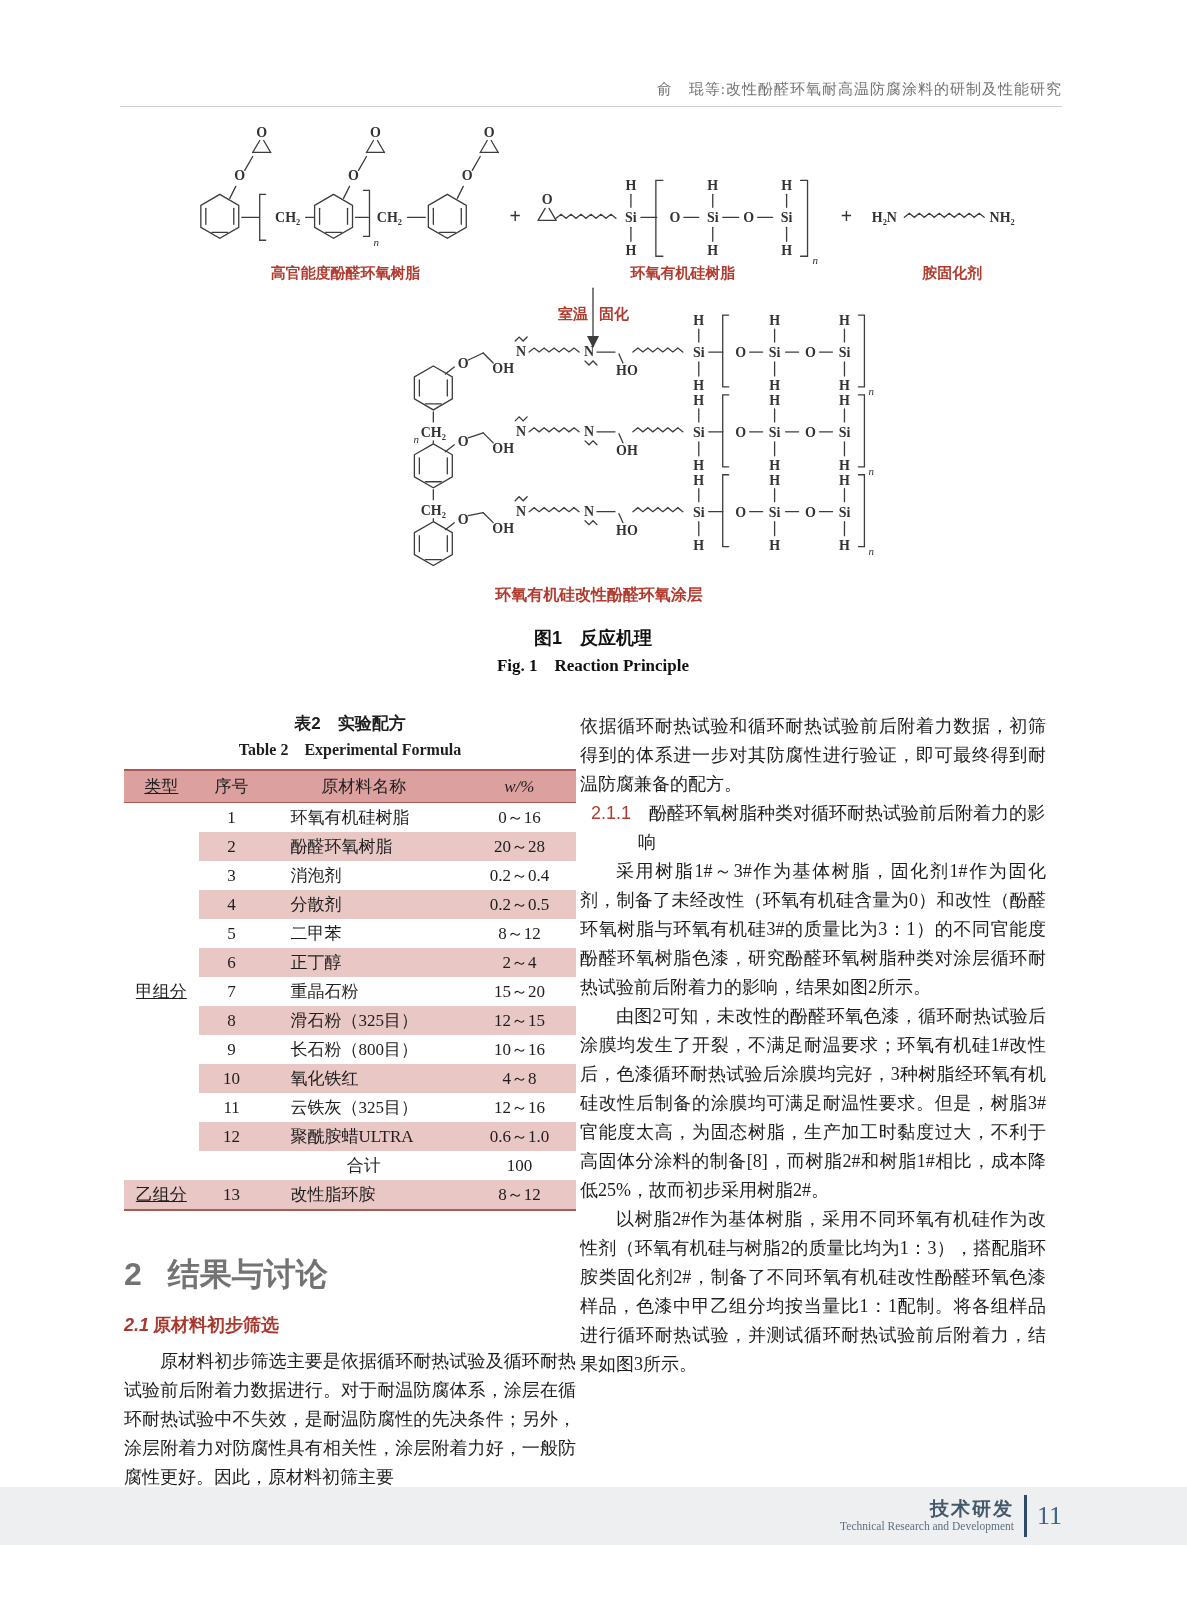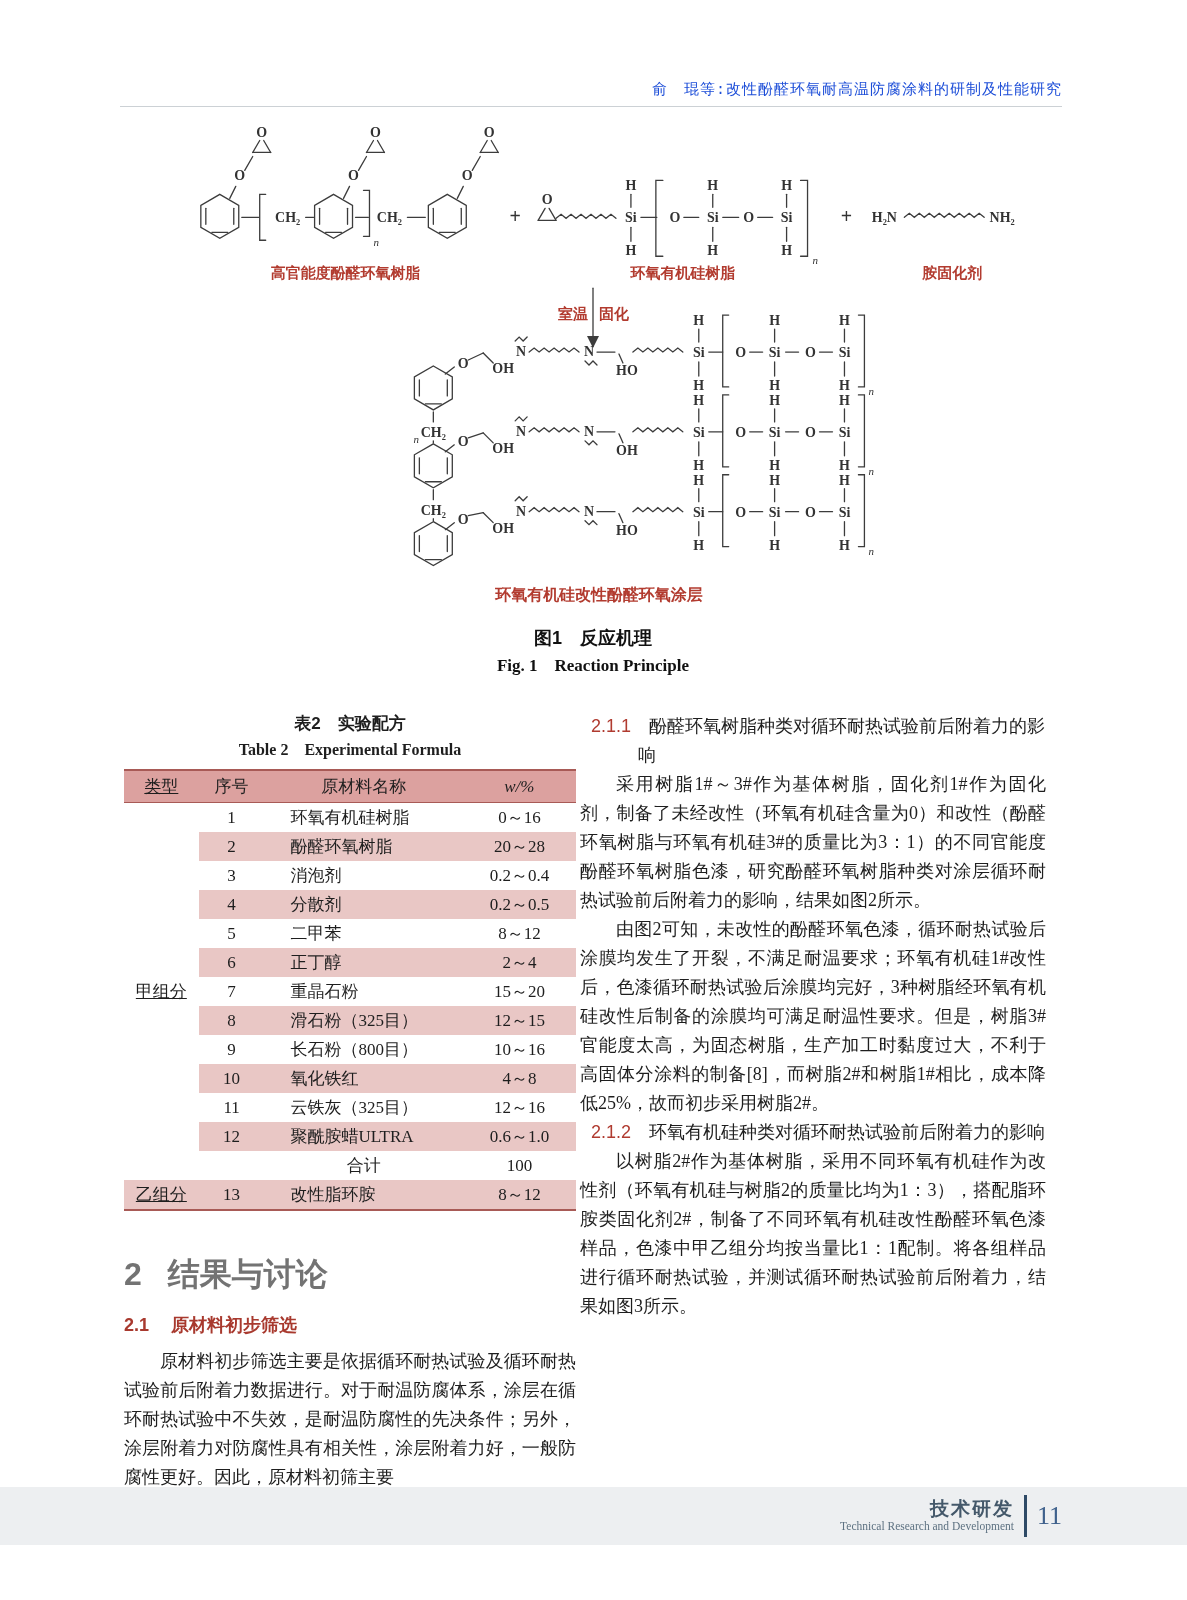--- a/index.html
+++ b/index.html
@@ -1,21 +1,21 @@
 <!DOCTYPE html>
 <html><head>
 <meta charset="utf-8">
 <style>
   html,body{margin:0;padding:0;}
   body{background:#ffffff;}
   .page{position:relative;width:1187px;height:1600px;background:#ffffff;overflow:hidden;
         font-family:"Liberation Serif","DejaVu Serif",serif;color:#1e1e1e;}
   
   .running-head{position:absolute;top:80px;left:124px;width:938px;text-align:right;
-        font-family:Liberation Mono, monospace;font-size:15px;color:#1d4ed8;letter-spacing:1px;}
+        font-family:Liberation Serif, serif;font-size:15px;color:#737373;letter-spacing:1px;}
   .head-rule{position:absolute;top:106px;left:120px;width:942px;height:1px;background:#ccd1d5;}
   
   .figure-wrap{position:absolute;top:116px;left:124px;width:938px;}
   .figure-wrap svg{display:block;}
   .fig-caption-zh{margin-top:10px;text-align:center;font-family:"Liberation Sans","DejaVu Sans",sans-serif;
         font-weight:bold;font-size:18px;color:#111;}
   .fig-caption-en{margin-top:4px;text-align:center;font-family:"Liberation Serif","DejaVu Serif",serif;
         font-weight:bold;font-size:17px;color:#111;}
   svg .bond{stroke:#3c3c3c;stroke-width:1.3;fill:none;stroke-linecap:round;}
   svg .atom{font-family:"Liberation Serif","DejaVu Serif",serif;font-weight:bold;font-size:14px;fill:#333;}
@@ -39,21 +39,21 @@
   table.formula .c-no{width:68px;text-align:center;}
   table.formula .c-name{width:186px;text-align:left;padding-left:26px;}
   table.formula .c-w{width:120px;text-align:center;}
   table.formula th.c-w{font-style:italic;font-family:"Liberation Serif","DejaVu Serif",serif;}
   table.formula .pk{background:#e9c7c5;}
   .sec2-head{margin-top:42px;font-family:"Liberation Sans","DejaVu Sans",sans-serif;
         font-weight:bold;font-size:32px;color:#737373;}
   .sec2-head .num{margin-right:26px;}
   .sec21-head{margin-top:16px;font-family:"Liberation Sans","DejaVu Sans",sans-serif;
         font-weight:bold;font-size:18px;color:#a8392e;}
-  .sec21-head .num{margin-right:22px;}
+  .sec21-head .num{margin-right:4px;font-style:italic;}
   .para{font-size:18px;line-height:29px;text-align:justify;text-indent:2em;margin:0;}
   .para.first{margin-top:10px;}
   .para.nospace{margin-top:0;}
   .subhead{font-size:18px;line-height:29px;padding-left:58px;text-indent:-58px;margin:0;}
   .subhead .num{color:#b03b30;display:inline-block;width:58px;text-indent:0;
         font-family:"Liberation Sans","DejaVu Sans",sans-serif;margin-left:11px;}
   
   .footer-band{position:absolute;top:1487px;left:0;width:1187px;height:58px;background:#edeff1;}
   .footer-inner{position:absolute;top:0;right:125px;height:58px;display:flex;align-items:center;gap:10px;}
   .footer-text{text-align:right;}
@@ -368,28 +368,26 @@
       <div class="sec2-head">
         <span class="num">2</span><span>结果与讨论</span>
       </div>
       <div class="sec21-head">
         <span class="num">2.1</span><span>原材料初步筛选</span>
       </div>
       <p class="para first">原材料初步筛选主要是依据循环耐热试验及循环耐热试验前后附着力数据进行。对于耐温防腐体系，涂层在循环耐热试验中不失效，是耐温防腐性的先决条件；另外，涂层附着力对防腐性具有相关性，涂层附着力好，一般防腐性更好。因此，原材料初筛主要</p>
     </div>
 
     <div class="col-right">
+      <p class="para nospace" style="text-indent:0">依据循环耐热试验和循环耐热试验前后附着力数据，初筛得到的体系进一步对其防腐性进行验证，即可最终得到耐温防腐兼备的配方。</p>
       <div class="subhead">
         <span class="num">2.1.1</span><span>酚醛环氧树脂种类对循环耐热试验前后附着力的影响</span>
       </div>
       <p class="para">采用树脂1#～3#作为基体树脂，固化剂1#作为固化剂，制备了未经改性（环氧有机硅含量为0）和改性（酚醛环氧树脂与环氧有机硅3#的质量比为3：1）的不同官能度酚醛环氧树脂色漆，研究酚醛环氧树脂种类对涂层循环耐热试验前后附着力的影响，结果如图2所示。</p>
       <p class="para">由图2可知，未改性的酚醛环氧色漆，循环耐热试验后涂膜均发生了开裂，不满足耐温要求；环氧有机硅1#改性后，色漆循环耐热试验后涂膜均完好，3种树脂经环氧有机硅改性后制备的涂膜均可满足耐温性要求。但是，树脂3#官能度太高，为固态树脂，生产加工时黏度过大，不利于高固体分涂料的制备[8]，而树脂2#和树脂1#相比，成本降低25%，故而初步采用树脂2#。</p>
-      <div class="subhead">
-        <span class="num">2.1.2</span><span>环氧有机硅种类对循环耐热试验前后附着力的影响</span>
-      </div>
       <p class="para">以树脂2#作为基体树脂，采用不同环氧有机硅作为改性剂（环氧有机硅与树脂2的质量比均为1：3），搭配脂环胺类固化剂2#，制备了不同环氧有机硅改性酚醛环氧色漆样品，色漆中甲乙组分均按当量比1：1配制。将各组样品进行循环耐热试验，并测试循环耐热试验前后附着力，结果如图3所示。</p>
     </div>
   </div>
 
   <div class="footer-band">
     <div class="footer-inner">
       <div class="footer-text">
         <div class="footer-zh">技术研发</div>
         <div class="footer-en">Technical Research and Development</div>
       </div>

